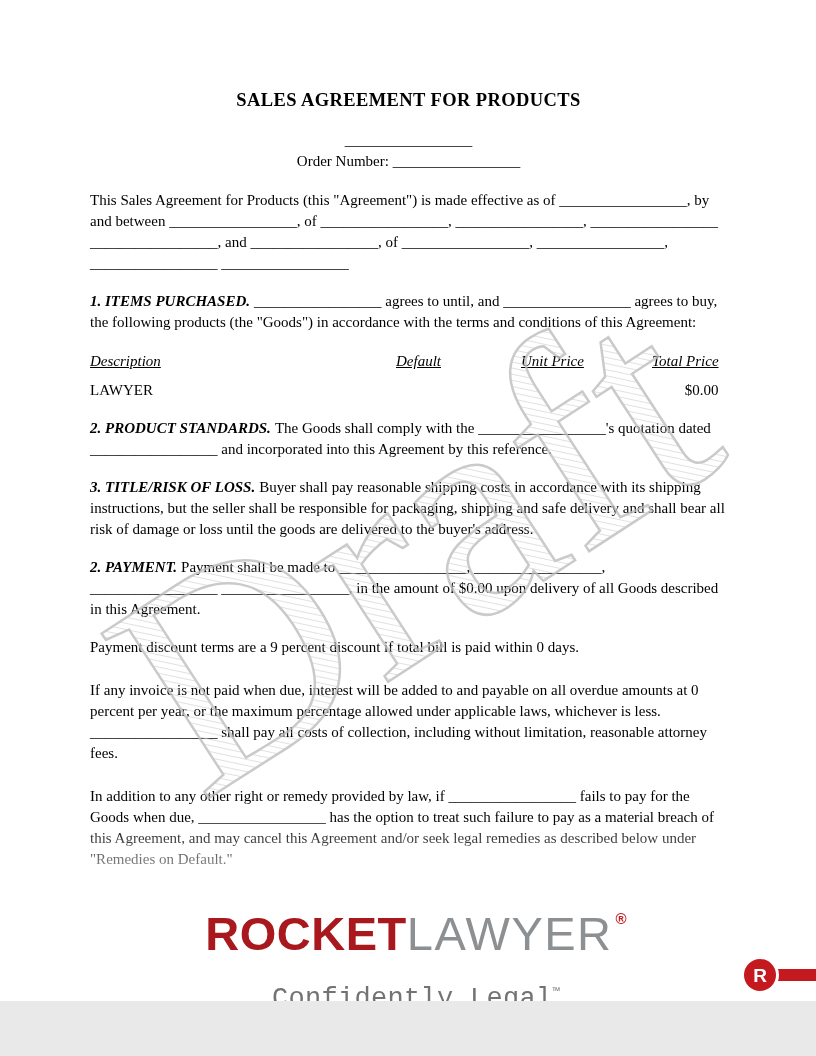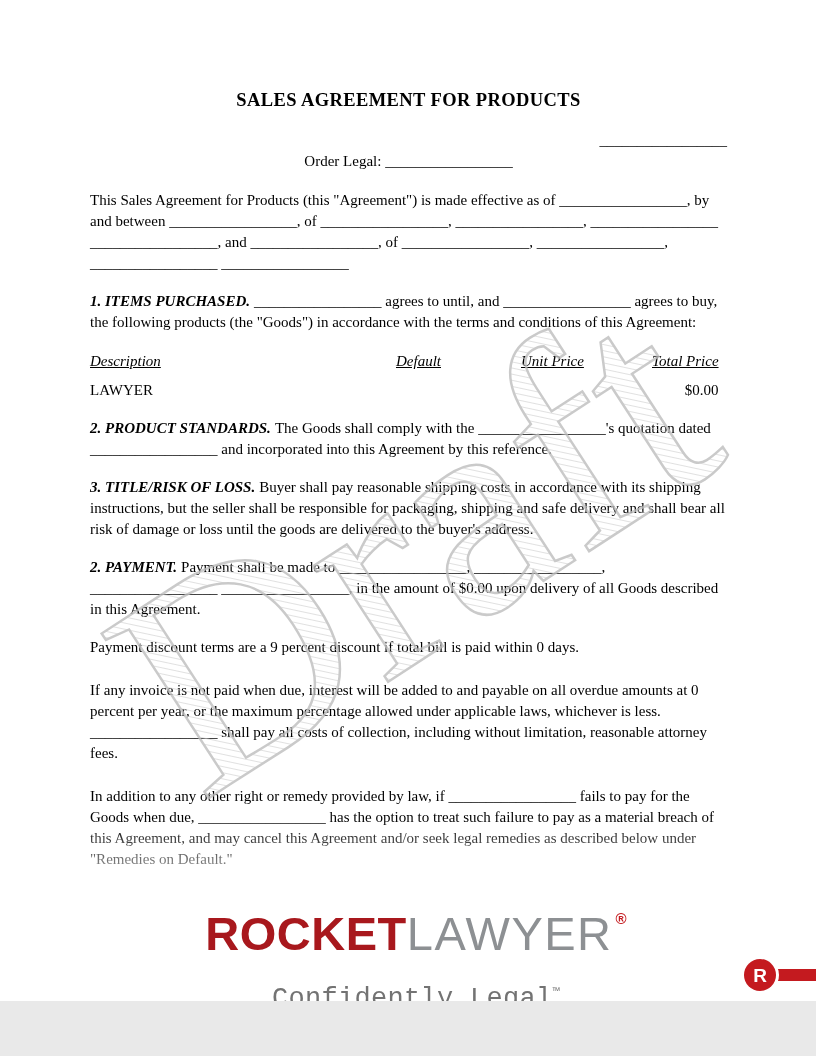--- a/index.html
+++ b/index.html
@@ -24,21 +24,21 @@
     z-index: 2;
   }
   .doc-title {
     margin: 0;
     font-size: 18.5px;
     line-height: 24px;
     font-weight: bold;
     text-align: center;
     letter-spacing: 0.4px;
   }
-  .center-line { text-align: right; margin: 18px 0 0 0; }
+  .center-line { text-align: center; margin: 18px 0 0 0; }
   .order-line  { text-align: center; margin: 0; }
   .para { margin: 17px 0 0 0; }
   .para.first { margin-top: 18px; }
   .para.mt22 { margin-top: 22px; }
   .sec-head { font-weight: bold; margin-right: 4px; font-style: italic; }
   .goods-table {
     margin-top: 18px;
     display: grid;
     grid-template-columns: 298px 117px 123px 99px;
     row-gap: 20px;
@@ -122,21 +122,21 @@
 </head>
 <body>
 
 <div class="page">
 
   <div class="content">
 
     <h1 class="doc-title">SALES AGREEMENT FOR PRODUCTS</h1>
 
     <div class="center-line">_________________</div>
-    <div class="order-line">Order Legal: _________________</div>
+    <div class="order-line">Order Number: _________________</div>
 
     <p class="para first">This Sales Agreement for Products (this "Agreement") is made effective as of _________________, by and between _________________, of _________________, _________________, _________________ _________________, and _________________, of _________________, _________________, _________________ _________________</p>
 
     <p class="para"><span class="sec-head">1. ITEMS PURCHASED.</span><span>_________________ agrees to until, and _________________ agrees to buy, the following products (the "Goods") in accordance with the terms and conditions of this Agreement:</span></p>
 
     <div class="goods-table">
       <span class="hdr">Description</span>
       <span class="hdr">Default</span>
       <span class="hdr">Unit Price</span>
       <span class="hdr">Total Price</span>

